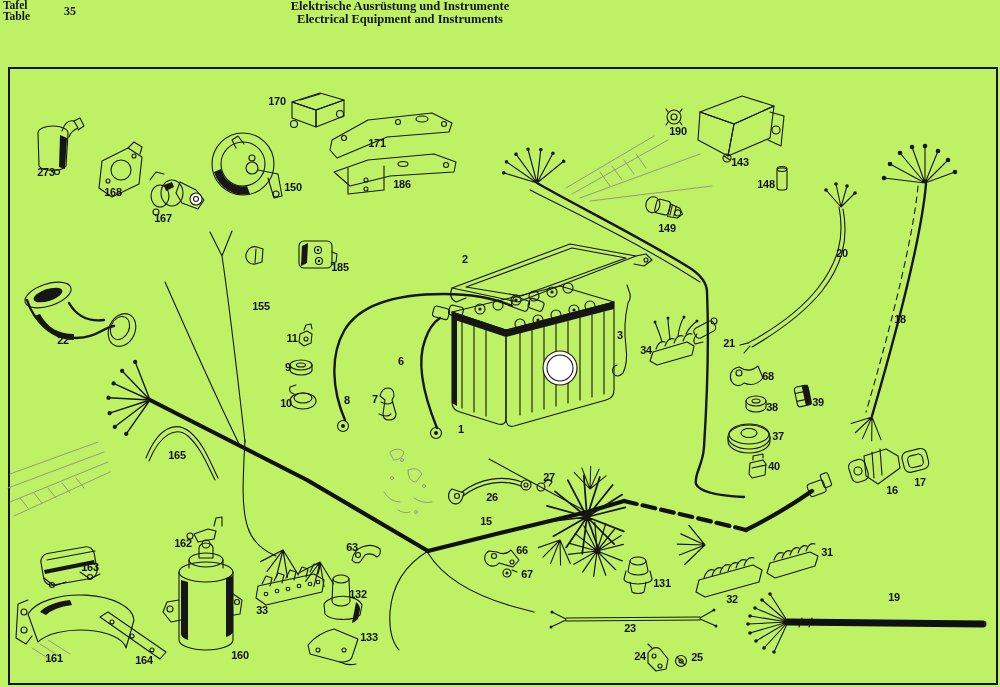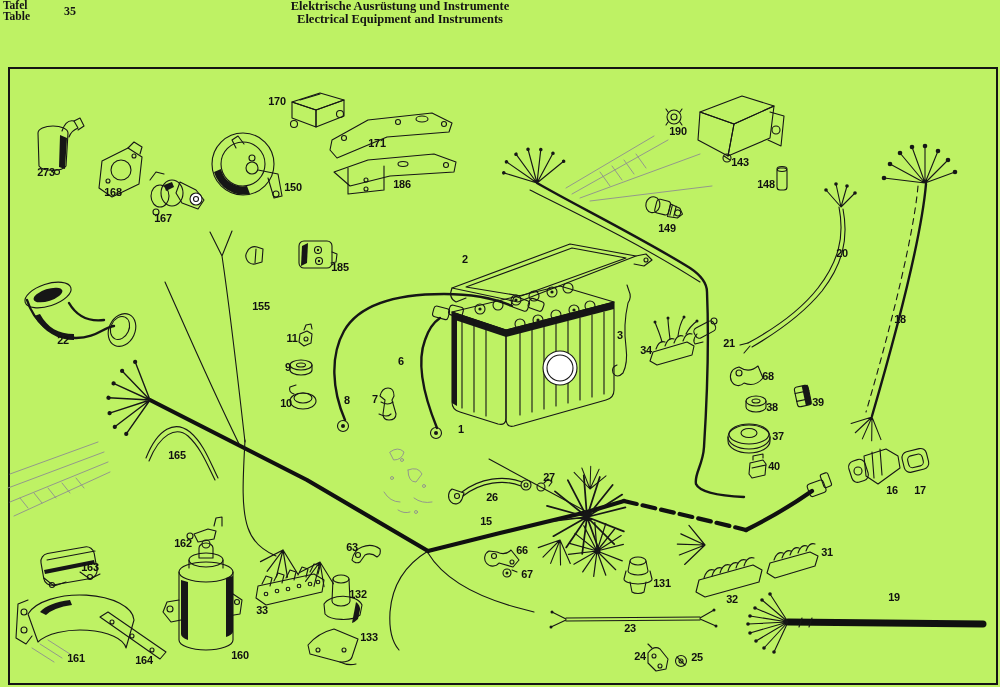--- a/index.html
+++ b/index.html
@@ -566,24 +566,24 @@
       <span class="part-label" style="left: 667px; top: 228px;">149</span>
       <span class="part-label" style="left: 842px; top: 253px;">20</span>
       <span class="part-label" style="left: 729px; top: 343px;">21</span>
       <span class="part-label" style="left: 900px; top: 319px;">18</span>
       <span class="part-label" style="left: 768px; top: 376px;">68</span>
       <span class="part-label" style="left: 772px; top: 407px; text-align: right;">38</span>
       <span class="part-label" style="left: 818px; top: 402px;">39</span>
       <span class="part-label" style="left: 778px; top: 436px;">37</span>
       <span class="part-label" style="left: 774px; top: 466px;">40</span>
       <span class="part-label" style="left: 892px; top: 490px;">16</span>
-      <span class="part-label" style="left: 920px; top: 482px; margin-top: 8px;">17</span>
+      <span class="part-label" style="left: 920px; top: 482px;">17</span>
       <span class="part-label" style="left: 183px; top: 543px;">162</span>
       <span class="part-label" style="left: 90px; top: 567px;">163</span>
-      <span class="part-label" style="left: 76px; top: 658px;">161</span>
+      <span class="part-label" style="left: 54px; top: 658px;">161</span>
       <span class="part-label" style="left: 144px; top: 660px;">164</span>
       <span class="part-label" style="left: 240px; top: 655px;">160</span>
       <span class="part-label" style="left: 262px; top: 610px;">33</span>
       <span class="part-label" style="left: 352px; top: 547px;">63</span>
       <span class="part-label" style="left: 358px; top: 594px;">132</span>
       <span class="part-label" style="left: 369px; top: 637px;">133</span>
       <span class="part-label" style="left: 492px; top: 497px;">26</span>
       <span class="part-label" style="left: 549px; top: 477px;">27</span>
       <span class="part-label" style="left: 486px; top: 521px;">15</span>
       <span class="part-label" style="left: 522px; top: 550px;">66</span>

